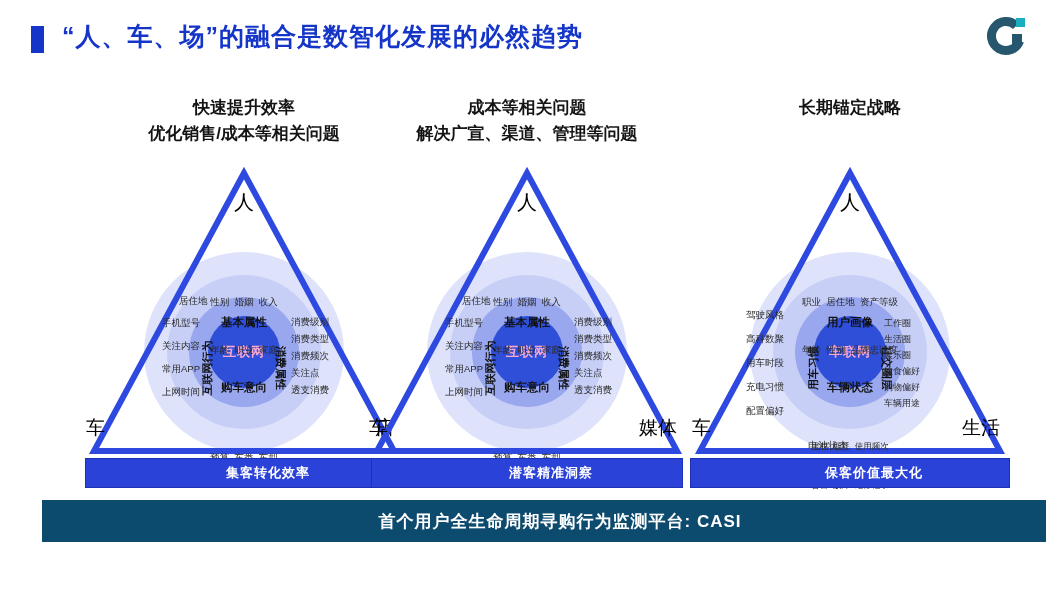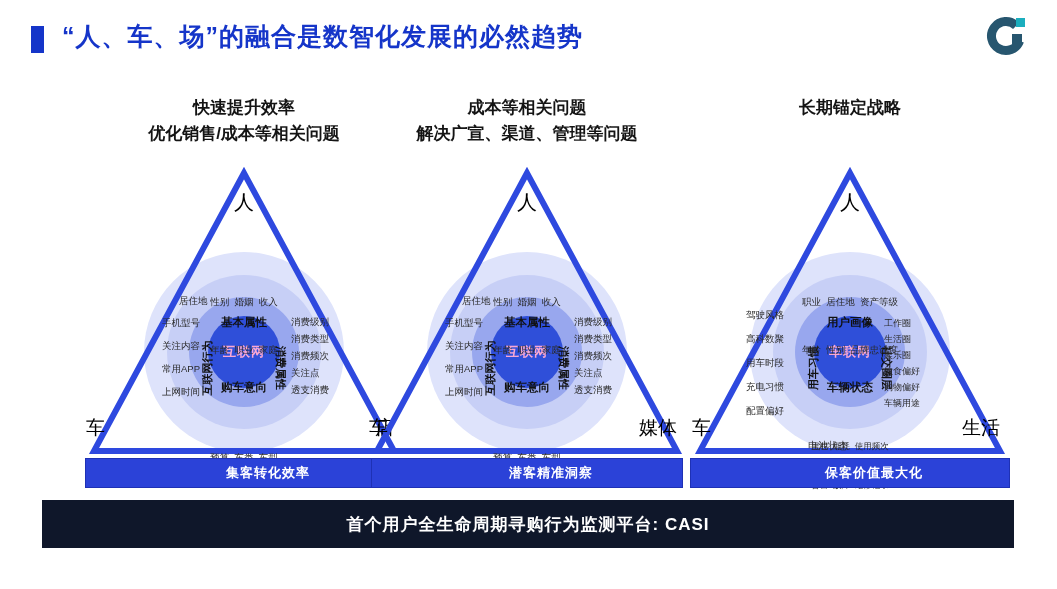--- a/index.html
+++ b/index.html
@@ -47,22 +47,22 @@
   .col-right{position:absolute;left:207px;top:148px;font-size:9.5px;line-height:17px;color:#2a2a2a;white-space:nowrap;}
   .rows-bottom{position:absolute;left:0;right:0;top:250px;text-align:center;font-size:9.5px;line-height:17px;color:#2a2a2a;white-space:pre;}
   .row-bottom-3{position:absolute;left:118px;top:274px;font-size:10px;color:#2a2a2a;text-align:center;}
 
   .p3 .col-left{left:56px;top:138px;line-height:24px;}
   .p3 .col-right{left:194px;top:150px;line-height:16px;font-size:9px;}
   .p3 .rows-bottom{top:249px;line-height:13px;font-size:8.5px;}
 
   .bar{position:absolute;left:0;right:0;top:363px;height:28px;background:#2B42D8;border:1px solid #1e31b5;
        color:#fff;display:flex;align-items:center;justify-content:center;font-size:13px;font-weight:bold;letter-spacing:1px;padding-left:48px;}
-  .banner{position:absolute;left:42px;width:972px;top:500px;height:48px;background:#0f172a;
-          color:#fff;display:flex;align-items:center;justify-content:center;font-size:17px;font-weight:600;letter-spacing:1px;}
+  .banner{position:absolute;left:42px;width:972px;top:500px;height:42px;background:#0c4a6e;
+          color:#fff;display:flex;align-items:center;justify-content:center;font-size:17px;font-weight:600;letter-spacing:1px;padding-left:32px;}
 </style>
 </head>
 <body>
 
 <div class="slide">
 
   <div class="title-marker"></div>
   <div class="page-title">“人、车、场”的融合是数智化发展的必然趋势</div>
   <div class="logo">
     <svg width="42" height="44" viewBox="0 0 42 44">

